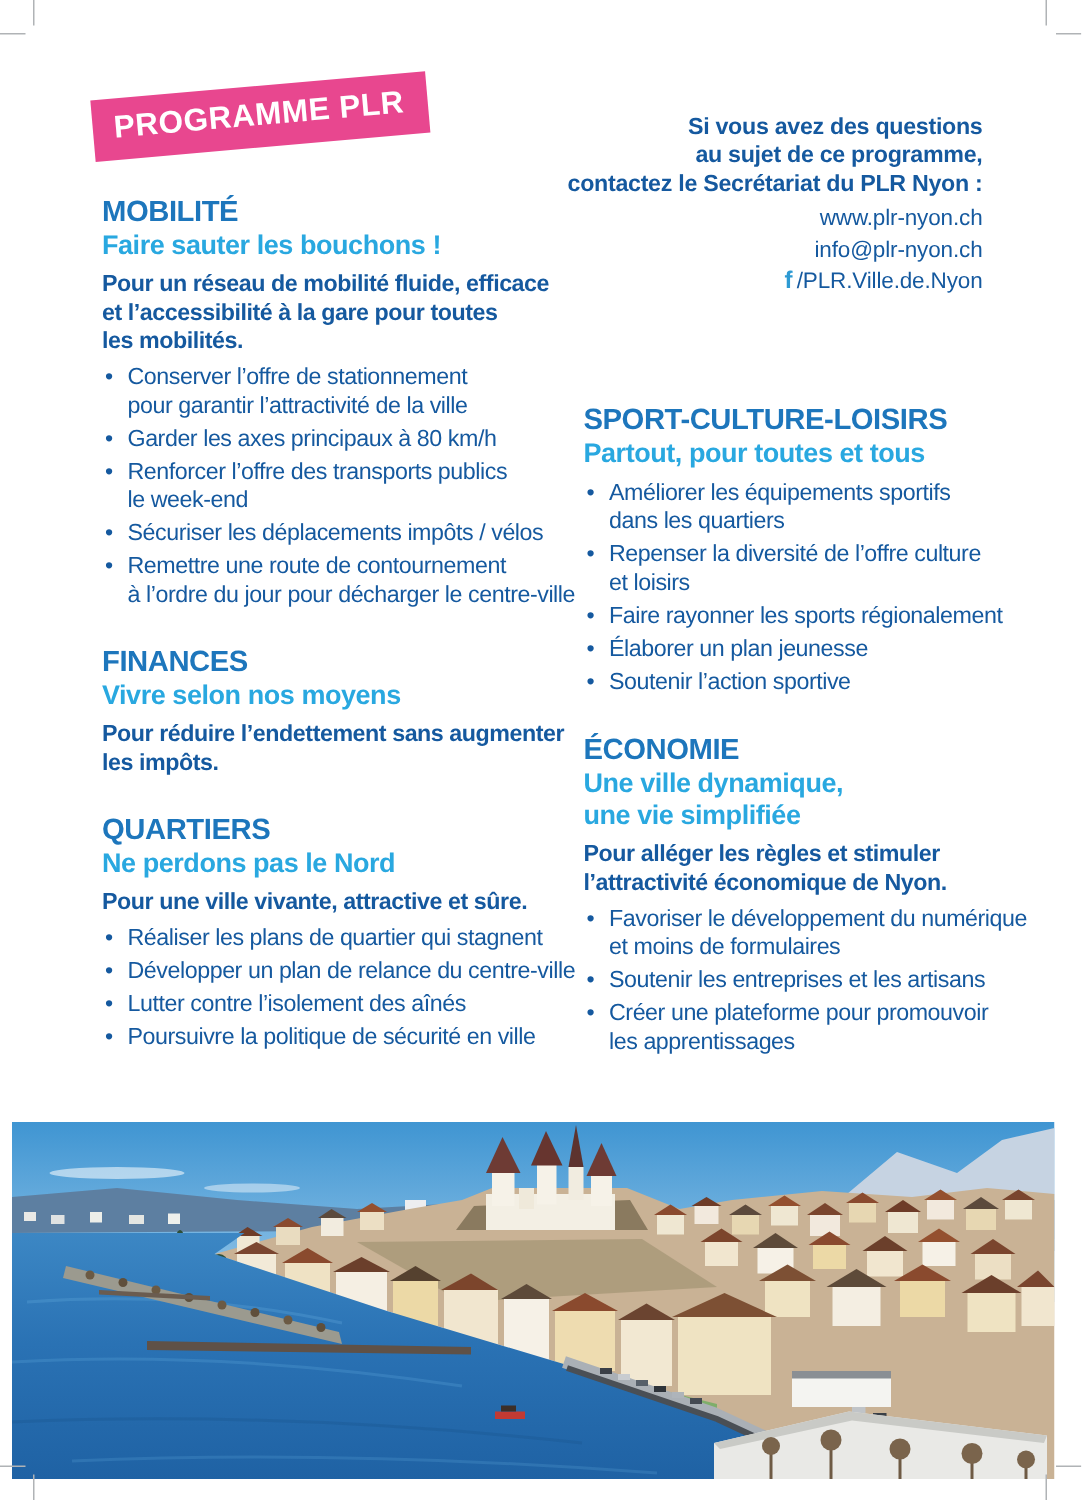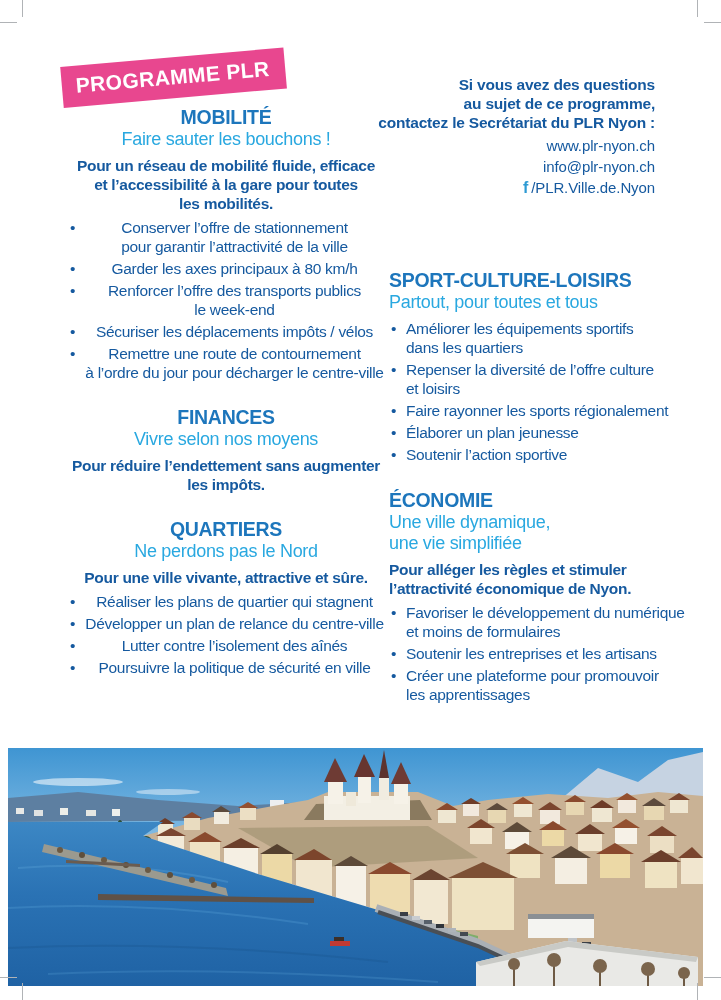--- a/index.html
+++ b/index.html
@@ -32,30 +32,30 @@
   
   .contact{position:absolute;right:66px;top:62px;text-align:right;color:var(--text-navy);margin-top:13px;}
   .contact .bold{font-size:15.5px;font-weight:bold;line-height:19px;white-space:pre-line;letter-spacing:-0.2px;}
   .contact .link{font-size:15px;line-height:21px;letter-spacing:-0.1px;}
   .contact .links{margin-top:3px;}
   .fb-row{display:flex;justify-content:flex-end;align-items:baseline;gap:3px;}
   .fb-glyph{color:var(--facebook-blue);font-weight:bold;font-size:16px;}
 
   
   .col{position:absolute;}
-  .col-left{left:68px;top:106px;width:316px;text-align:center;}
+  .col-left{left:68px;top:130px;width:316px;}
   .col-right{left:389px;top:269px;width:316px;}
 
   .section{margin-bottom:16px;}
   .section h2{
     margin:0;font-size:19.5px;font-weight:bold;color:var(--title-blue);
     letter-spacing:-0.3px;line-height:23px;white-space:pre-line;
   }
   .section h3{
-    margin:0 0 6px;font-size:18px;font-weight:normal;color:var(--subtitle-cyan);
+    margin:0 0 6px;font-size:18px;font-weight:bold;color:var(--subtitle-cyan);
     letter-spacing:-0.3px;line-height:21px;white-space:pre-line;
   }
   .section .intro{
     margin:0 0 5px;font-size:15.5px;font-weight:bold;color:var(--text-navy);
     line-height:19px;white-space:pre-line;letter-spacing:-0.3px;
   }
   ul.bullets{list-style:none;margin:0;padding:0;}
   ul.bullets li{
     position:relative;padding-left:17px;margin-bottom:3px;
     font-size:15.5px;color:var(--text-navy);line-height:19px;

